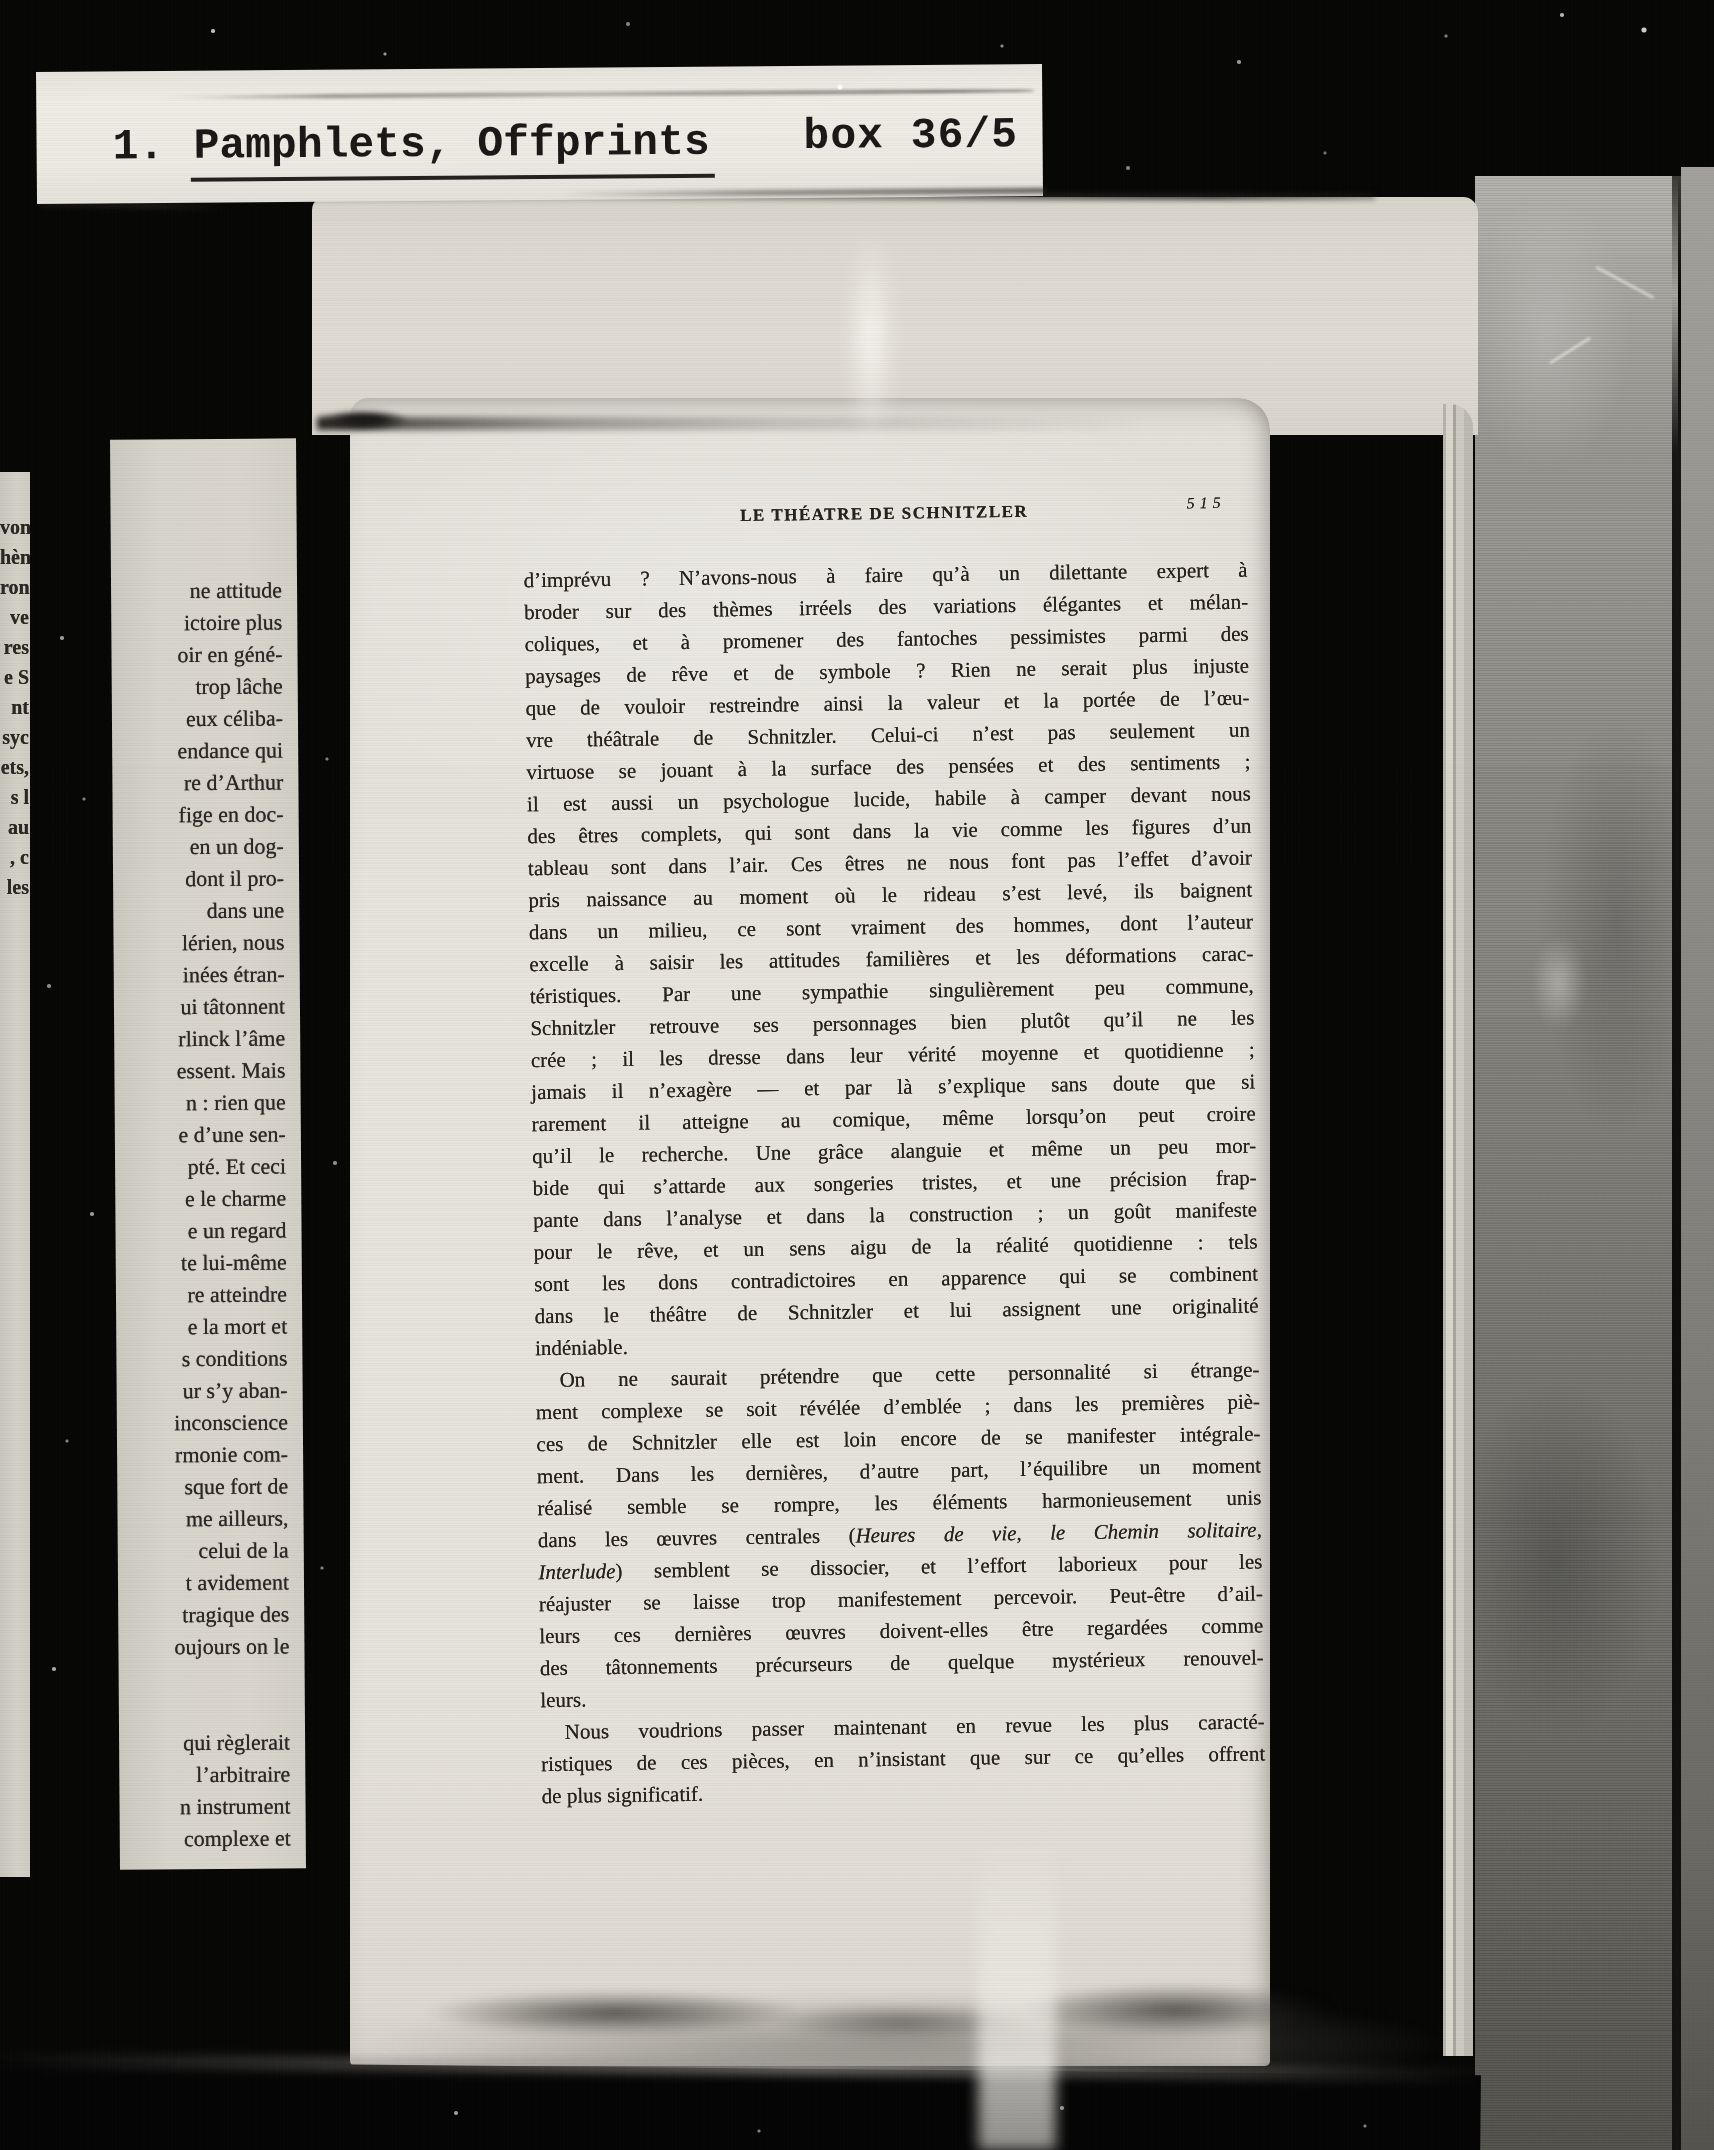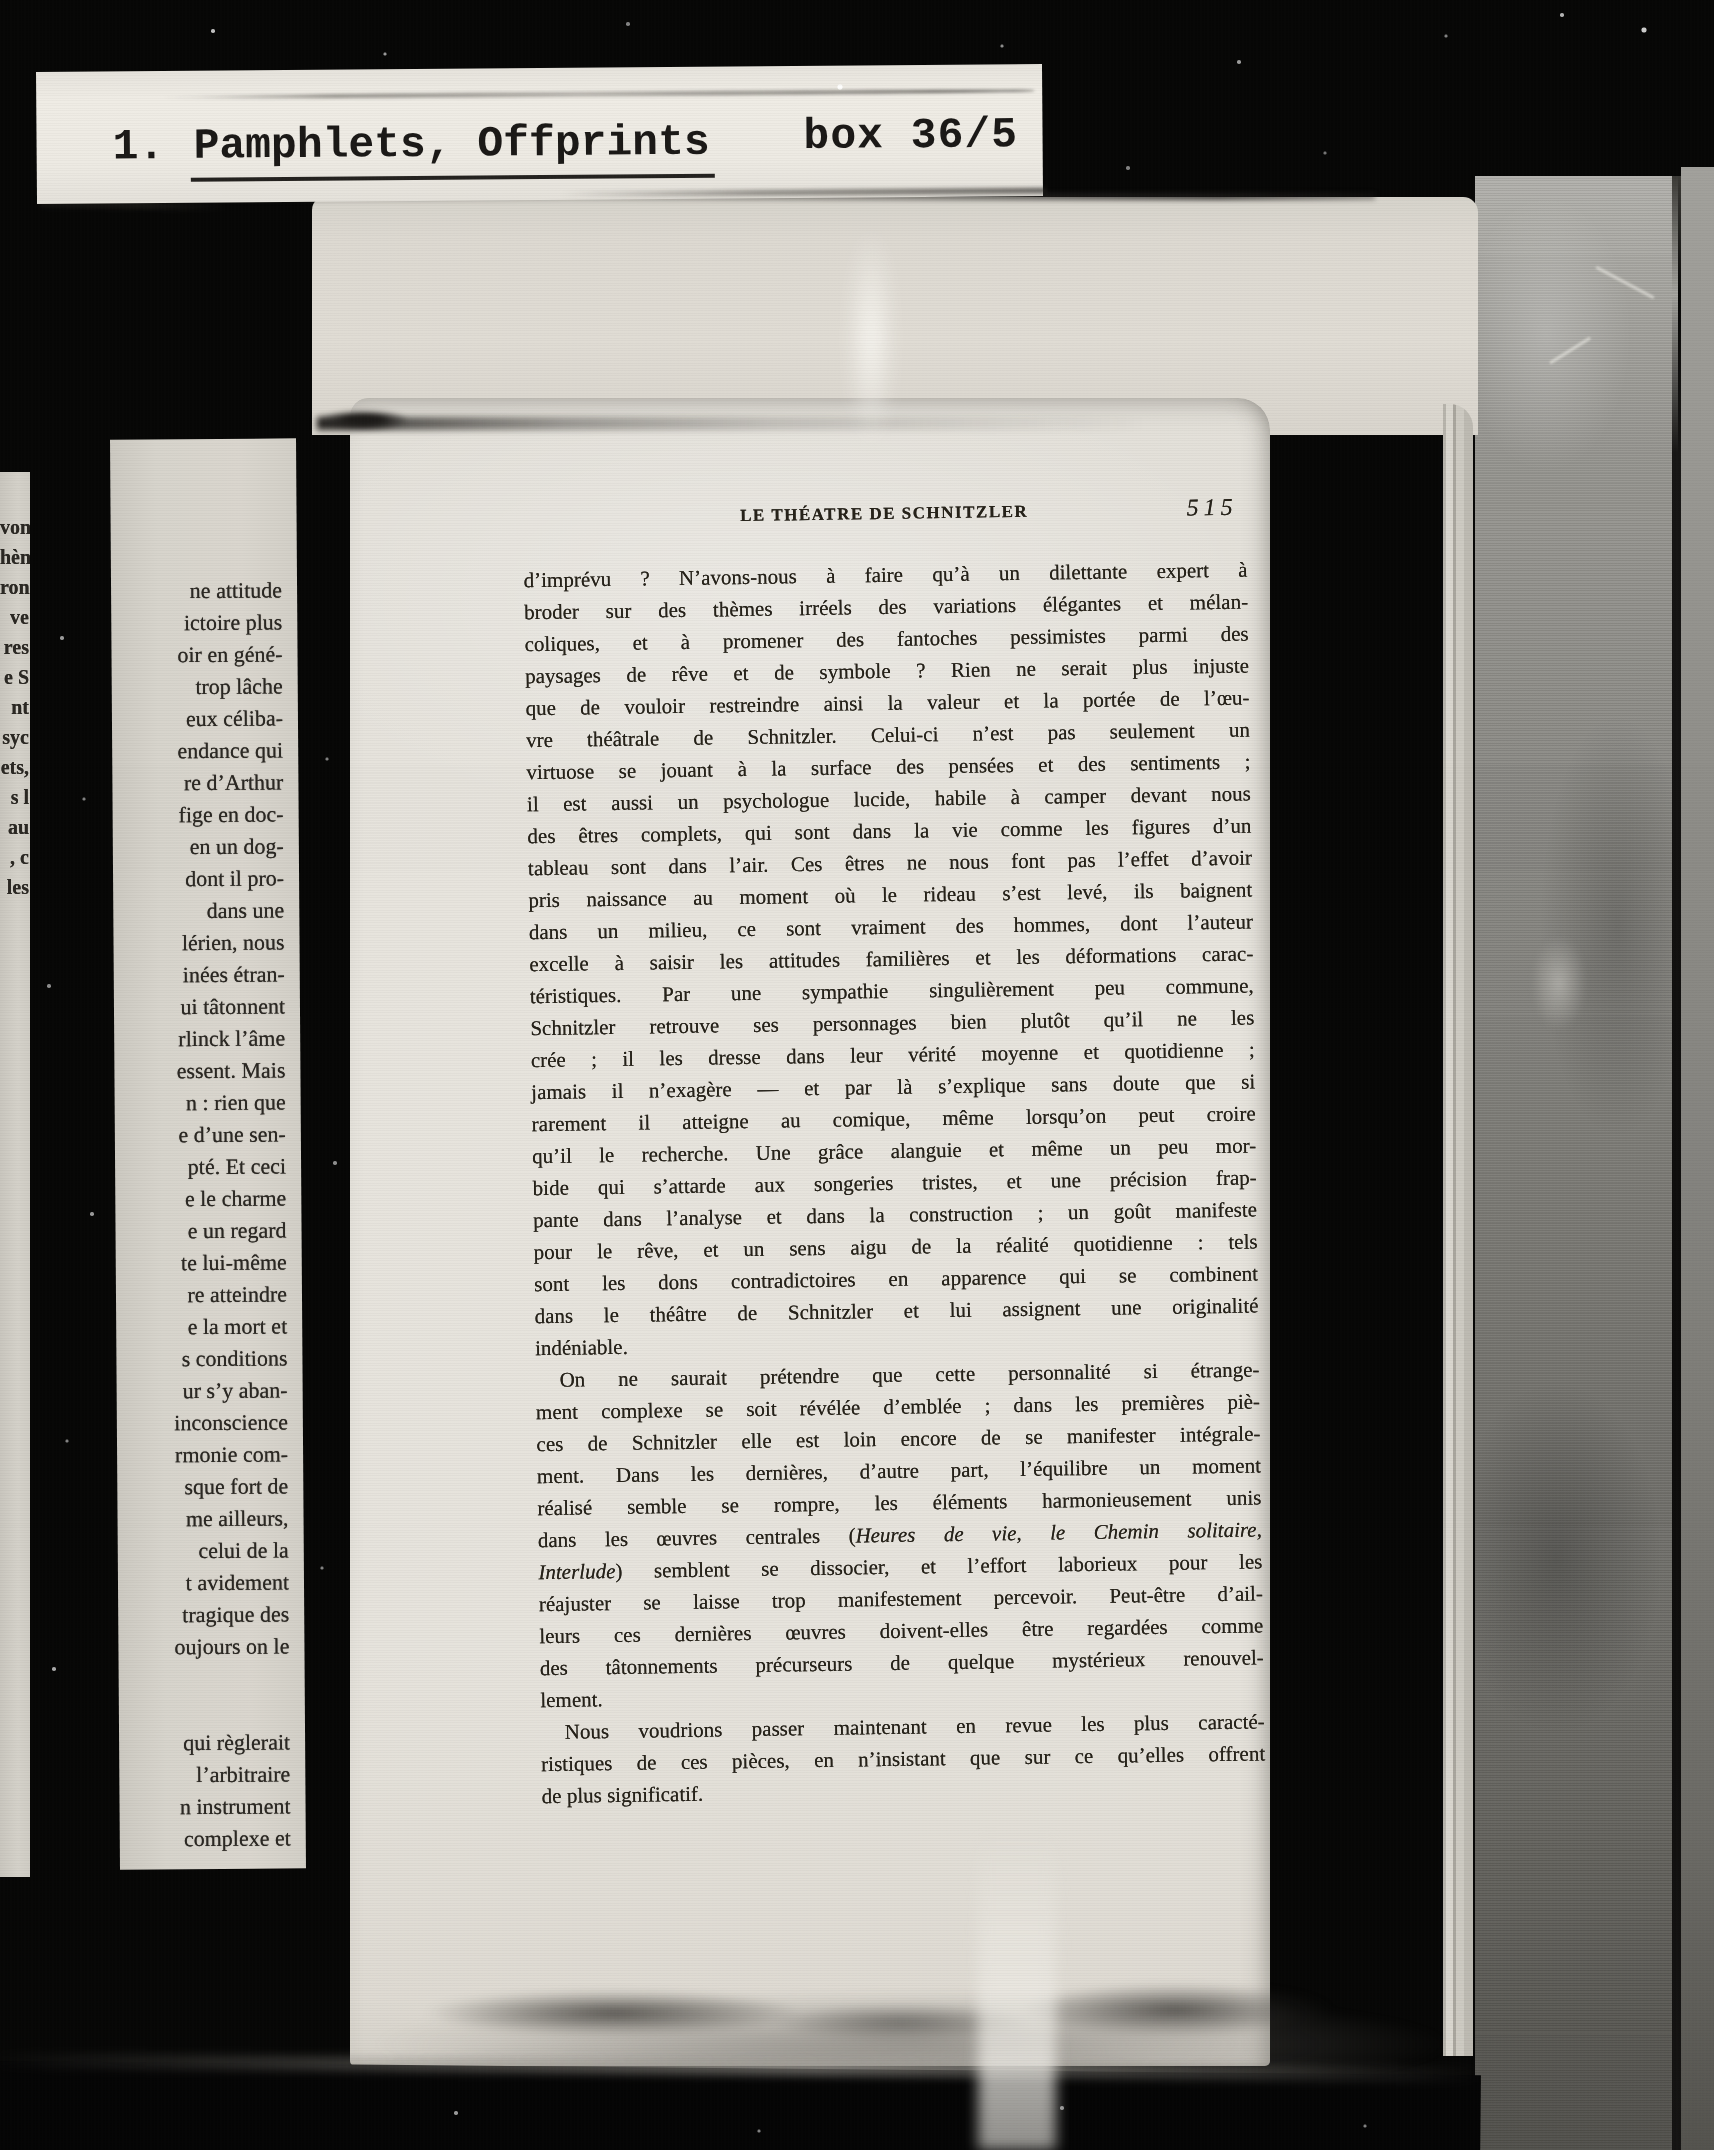--- a/index.html
+++ b/index.html
@@ -52,21 +52,21 @@
   .main-page{position:absolute;left:350px;top:398px;width:920px;height:1668px;z-index:5;
     border-radius:18px 32px 5px 5px;
     background:
       radial-gradient(ellipse 707px 354px at 45% 12%, rgba(255,255,255,.25), transparent 70%),
       linear-gradient(180deg,#e3e0d9 0%,#e7e4dd 30%,#e6e3dc 75%,#dedad2 96%,#d4d0c8 100%);
     box-shadow:inset -17px 0 23px -14px rgba(90,88,82,.45), inset 0 22px 27px -19px rgba(125,122,115,.5);}
   .page-inner{position:absolute;inset:0;transform:rotate(-0.85deg);transform-origin:50% 0;}
   .running-header{position:absolute;left:171px;top:107px;width:723px;text-align:center;
     font-weight:bold;font-size:17px;letter-spacing:1.5px;color:#262219;
     text-shadow:0 0 0.5px rgba(30,27,22,.85);}
-  .page-number{position:absolute;left:835px;top:102px;font-size:24px;letter-spacing:5px;color:#262219;
+  .page-number{position:absolute;left:835px;top:102px;font-size:16px;letter-spacing:5px;color:#262219;
     font-style:italic;text-shadow:0 0 0.5px rgba(30,27,22,.8);}
   #body-col{position:absolute;left:171px;top:162px;width:724px;color:#262219;font-size:21px;}
   #body-col .bline{line-height:32px;height:32px;text-align:justify;text-align-last:justify;
     text-justify:inter-word;text-shadow:0 0 0.6px rgba(30,27,22,.85);}
   #body-col .bline.last{text-align-last:left;}
   #body-col .bline.first{text-indent:24px;}
   #body-col i{font-style:italic;}
 
   
   .top-smudge{position:absolute;left:71px;top:193px;width:1304px;height:7px;z-index:6;filter:blur(2.5px);
@@ -241,21 +241,21 @@
           <div class="bline first" data-interactable="false"><span>On ne saurait prétendre que cette personnalité si étrange-</span></div>
           <div class="bline" data-interactable="false"><span>ment complexe se soit révélée d’emblée ; dans les premières piè-</span></div>
           <div class="bline" data-interactable="false"><span>ces de Schnitzler elle est loin encore de se manifester intégrale-</span></div>
           <div class="bline" data-interactable="false"><span>ment. Dans les dernières, d’autre part, l’équilibre un moment</span></div>
           <div class="bline" data-interactable="false"><span>réalisé semble se rompre, les éléments harmonieusement unis</span></div>
           <div class="bline" data-interactable="false"><span>dans les œuvres centrales (</span><i>Heures de vie, le Chemin solitaire,</i></div>
           <div class="bline" data-interactable="false"><i>Interlude</i><span>) semblent se dissocier, et l’effort laborieux pour les</span></div>
           <div class="bline" data-interactable="false"><span>réajuster se laisse trop manifestement percevoir. Peut-être d’ail-</span></div>
           <div class="bline" data-interactable="false"><span>leurs ces dernières œuvres doivent-elles être regardées comme</span></div>
           <div class="bline" data-interactable="false"><span>des tâtonnements précurseurs de quelque mystérieux renouvel-</span></div>
-          <div class="bline last" data-interactable="false"><span>lement.</span></div>
+          <div class="bline last" data-interactable="false"><span>leurs.</span></div>
           <div class="bline first" data-interactable="false"><span>Nous voudrions passer maintenant en revue les plus caracté-</span></div>
           <div class="bline" data-interactable="false"><span>ristiques de ces pièces, en n’insistant que sur ce qu’elles offrent</span></div>
           <div class="bline last" data-interactable="false"><span>de plus significatif.</span></div>
         </div>
     </div>
   </div>
 
   <div class="top-smudge" data-interactable="false"></div>
   <div class="crease-top" data-interactable="false"></div>
   <div class="crease-blob" data-interactable="false"></div>

